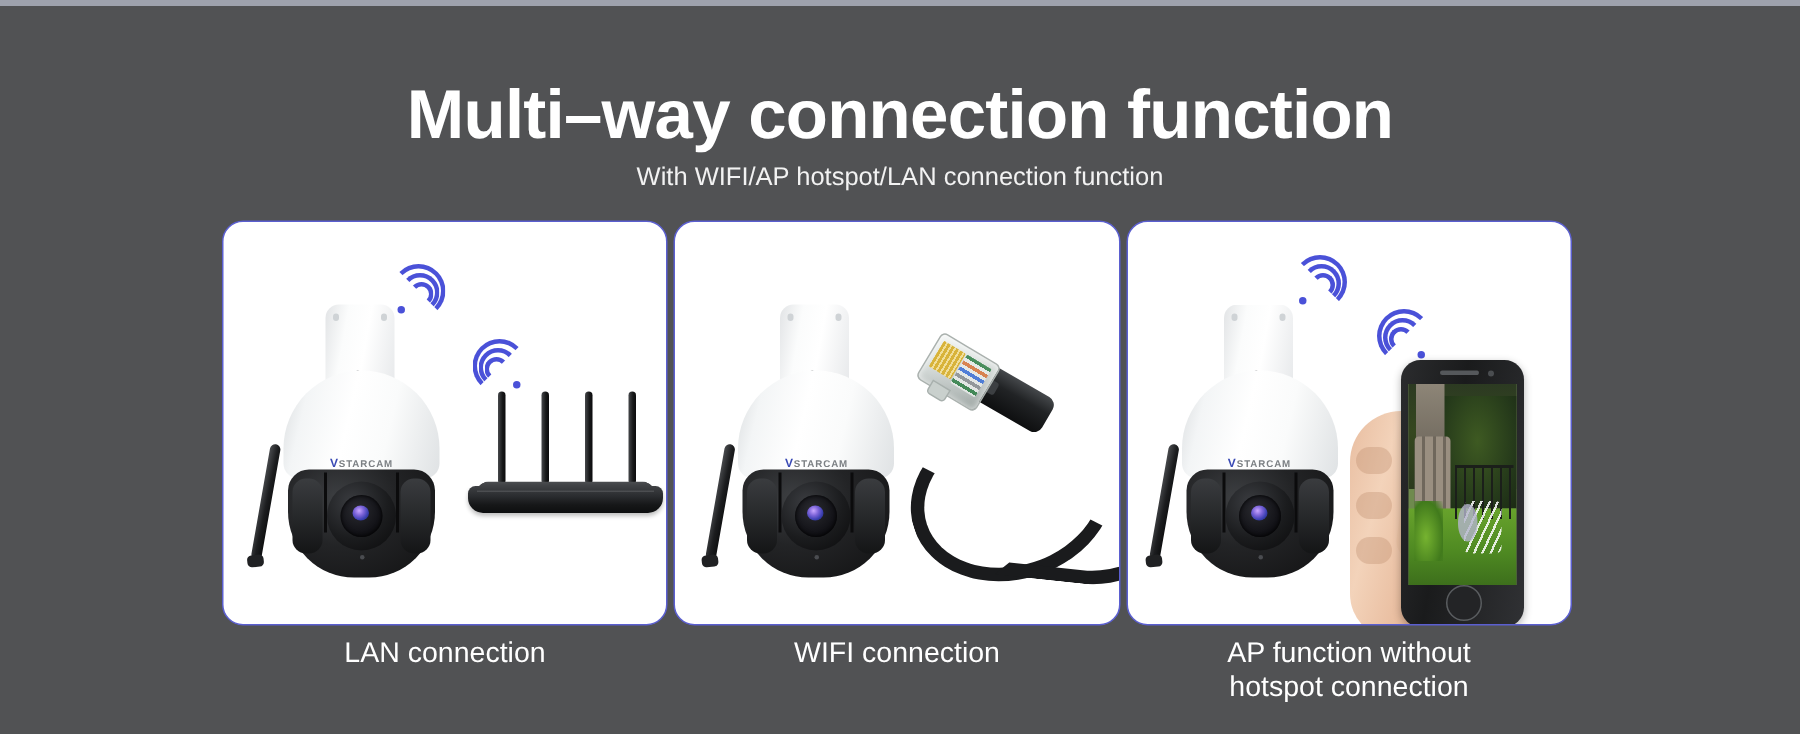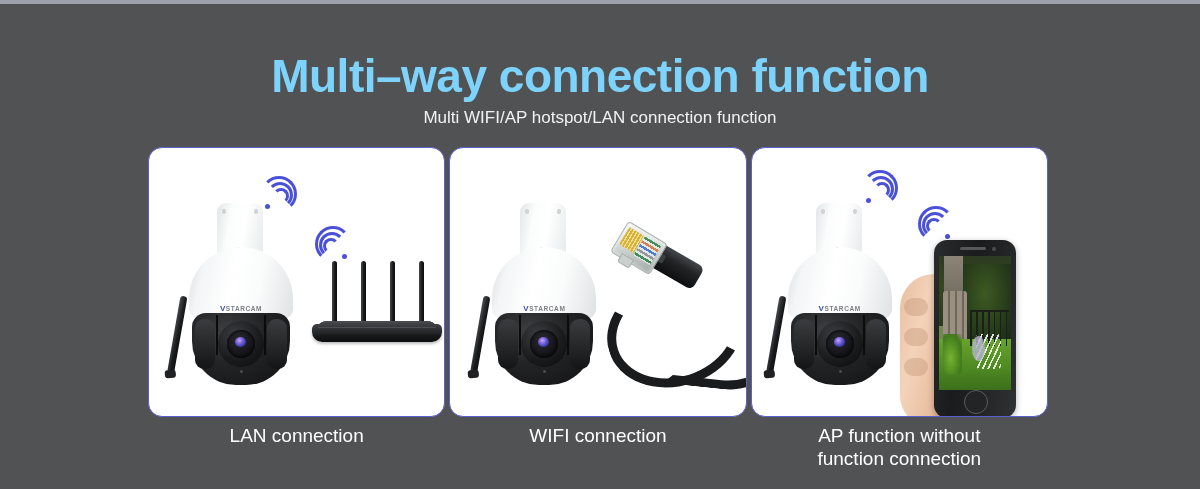--- a/index.html
+++ b/index.html
@@ -9,21 +9,21 @@
     font-family:"Liberation Sans", sans-serif;
     position:relative;
   }
   .top-strip{
     position:absolute;top:0;left:0;width:1200px;height:4px;
     background:#9ea2ad;
   }
   
   .header{position:absolute;top:52px;left:0;width:1200px;text-align:center;}
   .title{
-    font-size:46px;font-weight:bold;color:#7dd3fc;line-height:1.05;
+    font-size:46px;font-weight:bold;color:#ffffff;line-height:1.05;
     letter-spacing:-0.5px;
   }
   .subtitle{
     margin-top:8px;font-size:17px;color:#f2f2f2;font-weight:normal;
   }
   
   .cards{
     position:absolute;left:148px;top:147px;width:900px;height:270px;
     display:flex;gap:4px;
   }
@@ -254,21 +254,21 @@
   .sc-plant{position:absolute;left:6%;bottom:12%;width:26%;height:30%;
     background:radial-gradient(ellipse at 40% 60%,#76b330 0%,#417a1c 70%,transparent 100%);}
 </style>
 </head>
 <body>
 
 <div class="top-strip"></div>
 
 <div class="header">
   <div class="title">Multi–way connection function</div>
-  <div class="subtitle">Multi WIFI/AP hotspot/LAN connection function</div>
+  <div class="subtitle">With WIFI/AP hotspot/LAN connection function</div>
 </div>
 
 <div class="cards">
 
   <div class="card">
     <div class="stage">
 
       <div class="wifi" style="left:112px;top:28px;width:34px;height:34px;">
         <div class="arc" style="left:0;top:0;width:30px;height:30px;"></div>
         <div class="arc" style="left:6px;top:6px;width:20px;height:20px;"></div>
@@ -426,15 +426,15 @@
 
 <div class="captions">
   <div class="caption">
     <span>LAN connection</span>
   </div>
   <div class="caption">
     <span>WIFI connection</span>
   </div>
   <div class="caption">
     <span>AP function without</span><br>
-    <span>function connection</span>
+    <span>hotspot connection</span>
   </div>
 </div>
 
 </body></html>

